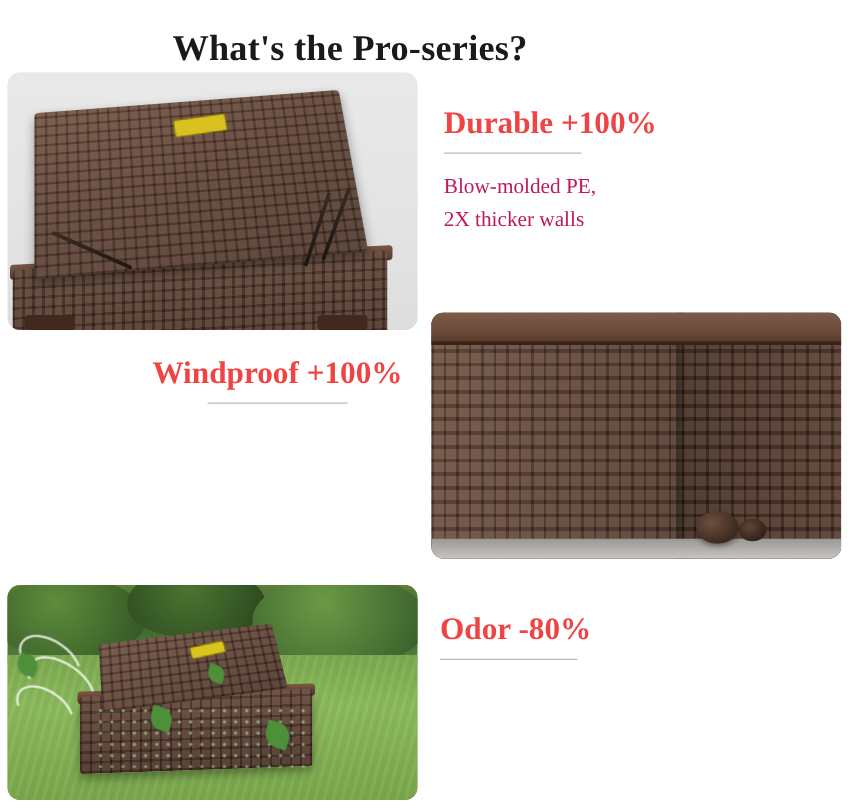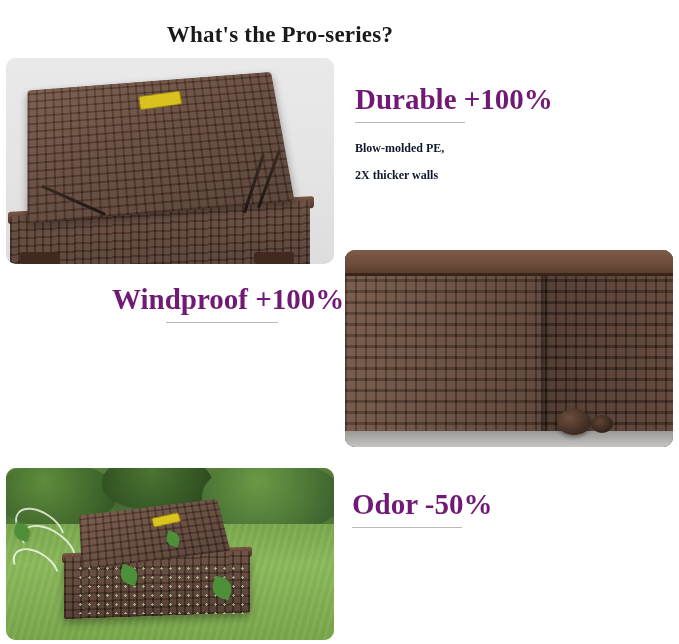--- a/index.html
+++ b/index.html
@@ -24,21 +24,21 @@
 
   
   .main-title {
     position: absolute;
     left: 0;
     top: 0;
     width: 560px;
     text-align: center;
     font-family: "Liberation Serif", serif;
     font-weight: bold;
-    font-size: 23px;
+    font-size: 29px;
     letter-spacing: 0.2px;
     color: #1a1a1a;
     line-height: 36px;
     padding-top: 2px;
   }
 
   
   .img-card {
     position: absolute;
     border-radius: 10px;
@@ -46,37 +46,36 @@
     background: #dedede;
   }
 
   
   .feature {
     position: absolute;
   }
   .feature .f-title {
     font-family: "Liberation Serif", serif;
     font-weight: bold;
-    font-size: 29px;
-    color: #701a75;
+    font-size: 25px;
+    color: #ef4444;
     white-space: nowrap;
     line-height: 28px;
   }
   .feature .f-rule {
     height: 1px;
     background: #b9b9b9;
     margin: 9px 0 12px 0;
   }
   .feature .f-desc {
     font-family: "Liberation Serif", serif;
-    font-size: 12px;
-    color: #0f172a;
+    font-size: 17px;
+    color: #be185d;
     line-height: 27px;
     white-space: pre-line;
-    font-weight: bold;
   }
   .feature.center { text-align: center; }
   .feature.center .f-title { text-align: center; }
 
   
   #img-openbox {
     left: 6px; top: 58px; width: 328px; height: 206px;
     background: #e8e8e8;
   }
   #img-openbox .scene {
@@ -349,17 +348,17 @@
     <div class="swirl w1"></div>
     <div class="swirl w2"></div>
     <div class="swirl w3"></div>
     <div class="leaf l1"></div>
     <div class="leaf l2"></div>
     <div class="leaf l3"></div>
     <div class="leaf l4"></div>
   </div>
 
   <div class="feature" id="feat-odor">
-    <div class="f-title">Odor -50%</div>
+    <div class="f-title">Odor -80%</div>
     <div class="f-rule"></div>
   </div>
 
 </div>
 
 </body></html>

